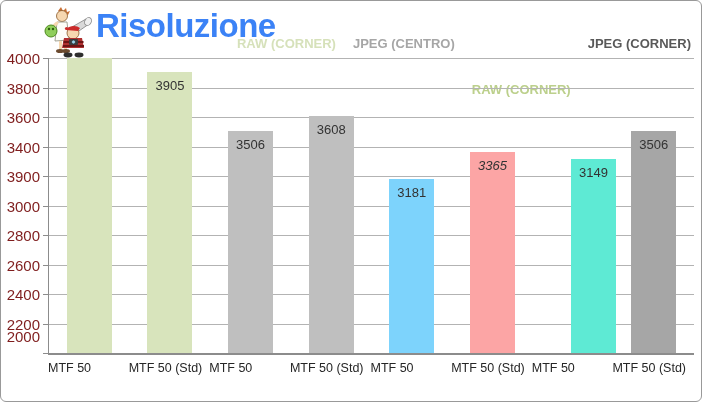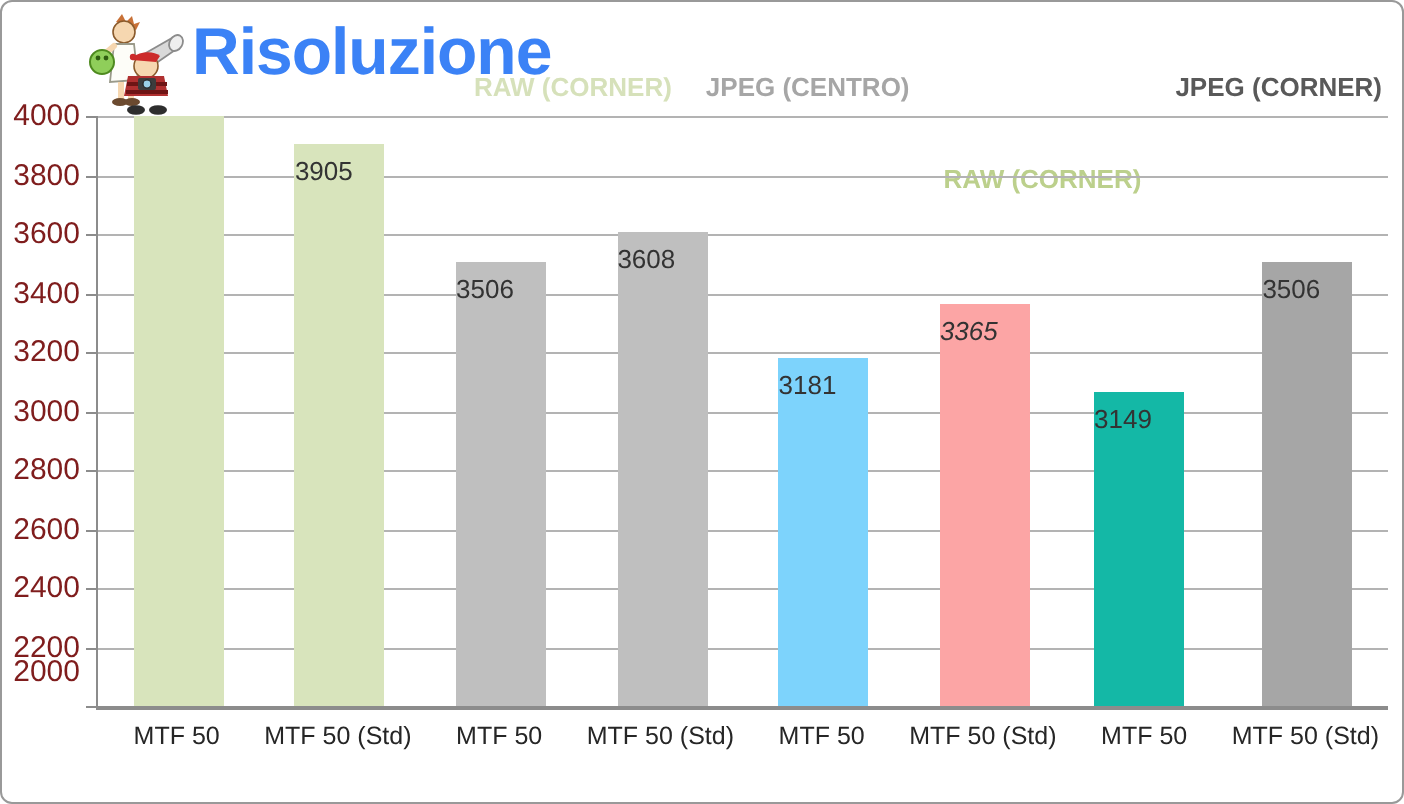--- a/index.html
+++ b/index.html
@@ -22,26 +22,26 @@
     border-left:1px solid #8c8c8c;border-bottom:2px solid #8c8c8c;
   }
   .gridline{position:absolute;left:0;width:100%;height:1px;background:#b3b3b3;}
   .ytick{position:absolute;width:5px;height:1px;left:-6px;background:#8c8c8c;}
   .ylabel{
     position:absolute;right:100%;margin-right:9px;transform:translateY(-50%);
     font-size:15px;color:#7f1d1d;white-space:nowrap;
   }
   .bar{position:absolute;bottom:0;}
   .bar-label{
-    position:absolute;top:6px;left:0;width:100%;text-align:left;
+    position:absolute;top:6px;left:0;width:100%;text-align:center;
     font-size:13px;color:#333333;
   }
   .xlabels{position:absolute;left:47px;top:360px;width:645px;height:20px;}
   .xlabel{
-    position:absolute;top:0;text-align:center;font-size:12.5px;color:#262626;
+    position:absolute;top:0;text-align:left;font-size:12.5px;color:#262626;
     white-space:nowrap;
   }
 </style>
 </head>
 <body>
 
 <div class="frame">
 
   <svg class="mascot" viewBox="0 0 64 56" xmlns="http://www.w3.org/2000/svg">
 
@@ -87,21 +87,21 @@
       <div class="ytick" style="top: 29.5px;"></div>
       <div class="ylabel" style="top: 29.5px;">3800</div>
       <div class="gridline" style="top: 59px;"></div>
       <div class="ytick" style="top: 59px;"></div>
       <div class="ylabel" style="top: 59px;">3600</div>
       <div class="gridline" style="top: 88.5px;"></div>
       <div class="ytick" style="top: 88.5px;"></div>
       <div class="ylabel" style="top: 88.5px;">3400</div>
       <div class="gridline" style="top: 118px;"></div>
       <div class="ytick" style="top: 118px;"></div>
-      <div class="ylabel" style="top: 118px;">3200</div>
+      <div class="ylabel" style="top: 118px;">3900</div>
       <div class="gridline" style="top: 147.5px;"></div>
       <div class="ytick" style="top: 147.5px;"></div>
       <div class="ylabel" style="top: 147.5px;">3000</div>
       <div class="gridline" style="top: 177px;"></div>
       <div class="ytick" style="top: 177px;"></div>
       <div class="ylabel" style="top: 177px;">2800</div>
       <div class="gridline" style="top: 206.5px;"></div>
       <div class="ytick" style="top: 206.5px;"></div>
       <div class="ylabel" style="top: 206.5px;">2600</div>
       <div class="gridline" style="top: 236px;"></div>
@@ -121,21 +121,21 @@
       </div>
       <div class="bar" style="left: 259.688px; width: 45px; height: 237.18px; background: rgb(191, 191, 191);">
         <div class="bar-label">3608</div>
       </div>
       <div class="bar" style="left: 340.312px; width: 45px; height: 174.197px; background: #7dd3fc;">
         <div class="bar-label">3181</div>
       </div>
       <div class="bar" style="left: 420.938px; width: 45px; height: 201.338px; background: #fca5a5; font-style: italic;">
         <div class="bar-label">3365</div>
       </div>
-      <div class="bar" style="left: 498px; width: 45px; height: 157px; background: #14b8a6;">
+      <div class="bar" style="left: 522px; width: 45px; height: 194px; background: #5eead4;">
         <div class="bar-label">3149</div>
       </div>
       <div class="bar" style="left: 582.188px; width: 45px; height: 222.135px; background: rgb(166, 166, 166);">
         <div class="bar-label">3506</div>
       </div>
     </div>
 
   <div class="xlabels">
       <div class="xlabel" style="left: 0px; width: 80.625px;">MTF 50</div>
       <div class="xlabel" style="left: 80.625px; width: 80.625px;">MTF 50 (Std)</div>

